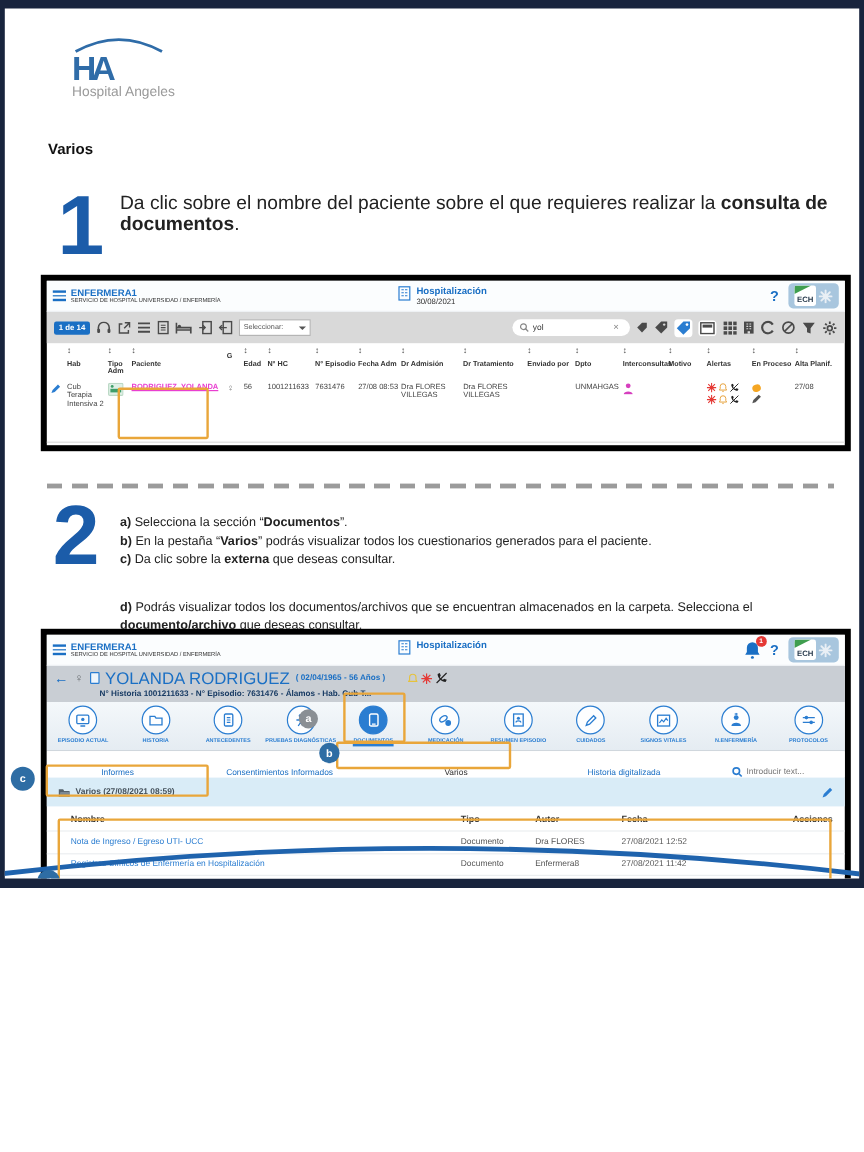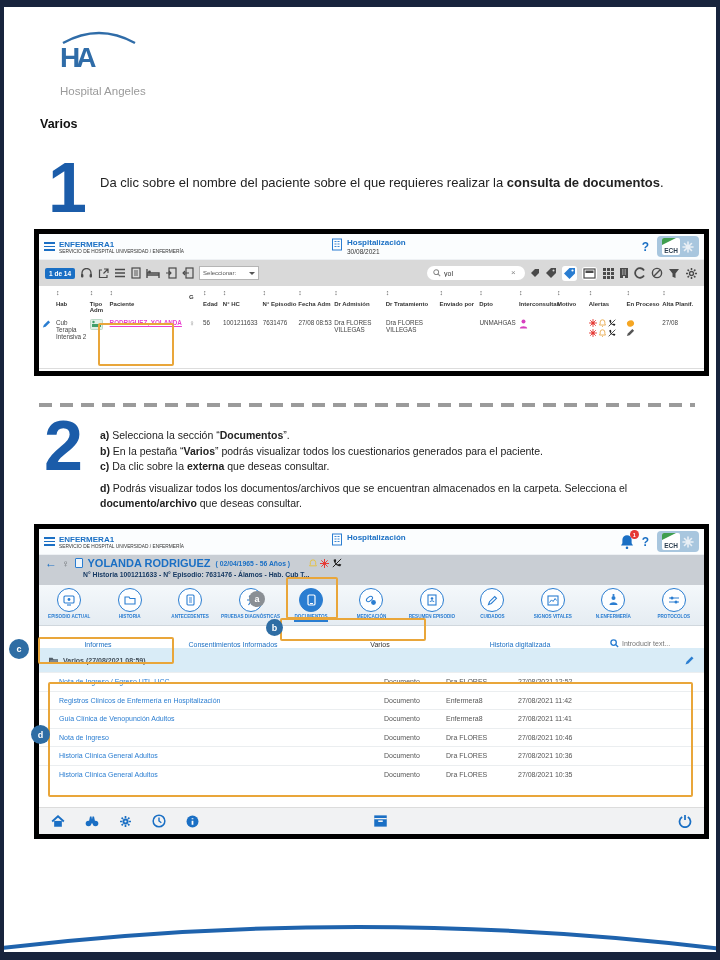--- a/index.html
+++ b/index.html
@@ -1,36 +1,36 @@
 <!DOCTYPE html>
 <html><head>
 <meta charset="utf-8">
 <style>
 * { margin:0; padding:0; box-sizing:border-box; }
 html,body { width:720px; height:960px; overflow:hidden; }
 body { font-family:"Liberation Sans",sans-serif; background:#fff; }
-.page { position:relative; width:720px; height:960px; background:#fff;
+.page { position:relative; width:720px; height:740px; background:#fff;
   border:4px solid #18243d; border-top-width:7px; border-bottom-width:8px; overflow:hidden; }
 
 
 .brand { position:absolute; left:56px; top:22px; width:150px; }
 .brand-arc { display:block; }
 .brand-ha { color:#2f6ca8; font-weight:bold; font-size:28px; letter-spacing:-4px; line-height:26px; }
-.brand-name { color:#9a9a9a; font-size:11.5px; margin-top:14px; }
+.brand-name { color:#9a9a9a; font-size:11.5px; margin-top:0; }
 .doc-title { position:absolute; left:0; right:0; top:52px; text-align:center;
   font-weight:bold; font-size:12.5px; color:#111; line-height:18px; }
 .section-heading { position:absolute; left:36px; top:110px; font-weight:bold; font-size:12.5px; color:#111; }
 
 
 .step-num { position:absolute; color:#1b5ca9; font-weight:bold; font-size:70px; line-height:62px; }
 .n1 { left:44px; top:150px; }
 .n2 { left:40px; top:408px; }
-.step1-text { position:absolute; left:96px; top:168px; width:592px; font-size:13px; color:#222; }
+.step1-text { position:absolute; left:96px; top:154px; width:592px; font-size:16px; color:#222; }
 .step2-text { position:absolute; left:96px; top:421px; width:594px; font-size:10.5px; color:#222; line-height:15.5px; }
-.s2d { margin-top:6px; }
+.s2d { margin-top:24px; }
 .divider { position:absolute; left:35px; top:396px; width:656px; height:4px;
   background:repeating-linear-gradient(90deg,#9b9b9b 0 13px,transparent 13px 21px); }
 
 
 .shot { position:absolute; left:30px; width:675px; border:5px solid #000000; background:#fff; }
 .shot1 { top:222px; height:147px; }
 .shot2 { top:517px; height:315px; }
 .app-header { height:26px; background:#fbfdfe; position:relative; display:flex; align-items:center; padding:0 5px; border-bottom:1px solid #eef1f4; }
 .burger { width:11px; display:flex; flex-direction:column; gap:2px; margin-right:4px; }
 .burger i { display:block; height:1.7px; background:#1a6fc4; }
@@ -72,21 +72,21 @@
 .link-magenta { color:#e93fd0; text-decoration:underline; font-weight:bold; }
 .gender { color:#888; font-size:8px; }
 .alert-line { display:flex; gap:2px; align-items:center; margin-bottom:2px; }
 
 
 .patient-bar { height:30px; background:#c9ced4; padding:2px 6px; }
 .pb-line1 { display:flex; align-items:center; gap:5px; }
 .back-arrow { color:#1a6fc4; font-size:12px; font-weight:bold; line-height:12px; }
 .pb-gender { color:#6b6f73; font-size:10px; }
 .pb-doc { width:8px; height:10px; border:1px solid #2a7dd1; background:#eef5fb; border-radius:1px; }
-.patient-name { color:#1a6fc4; font-weight:bold; font-size:11px; }
+.patient-name { color:#1a6fc4; font-weight:normal; font-size:14px; }
 .patient-meta { color:#1a6fc4; font-size:6.8px; font-weight:bold; }
 .pb-icons { display:flex; gap:3px; margin-left:14px; align-items:center; }
 .pb-line2 { margin-left:38px; color:#173a63; font-weight:bold; font-size:6.8px; margin-top:2px; }
 
 .nav-row { height:41px; background:linear-gradient(#f4f8fb,#e5ecf2); display:flex; justify-content:space-around; align-items:flex-start; padding-top:3px; border-bottom:1px solid #d0d7dd; }
 .nav-item { width:59px; display:flex; flex-direction:column; align-items:center; gap:2px; }
 .nav-circle { width:24px; height:24px; border-radius:50%; border:1.5px solid #2a7dd1; background:#fdfeff; color:#2a7dd1; display:flex; align-items:center; justify-content:center; }
 .nav-item.active .nav-circle { background:#2a7dd1; color:#fff; border-color:#2a7dd1; }
 .nav-label { font-size:4.6px; color:#2a7dd1; font-weight:bold; text-align:center; line-height:5px; }
 .nav-item.active .nav-label { border-bottom:2px solid #2a7dd1; padding-bottom:1px; }
@@ -654,20 +654,27 @@
           <path d="M2.5 4.5h8.5L10 9H1z" fill="#7b8893"></path>
         </svg>
       <span class="folder-label">Varios (27/08/2021 08:59)</span>
       <span class="folder-edit">
         <svg width="11" height="11" viewBox="0 0 11 11">
             <path d="M1.5 9.5l1-2.8 5.2-5.2 1.8 1.8-5.2 5.2z" fill="#2a7dd1"></path>
           </svg>
       </span>
     </div>
 
+    <div class="doc-head">
+      <span class="dc-name">Nombre</span>
+      <span class="dc-tipo">Tipo</span>
+      <span class="dc-autor">Autor</span>
+      <span class="dc-fecha">Fecha</span>
+      <span class="dc-acc">Acciones</span>
+    </div>
 
     <div class="doc-row">
       <span class="dc-name">Nota de Ingreso / Egreso UTI- UCC</span>
       <span class="dc-tipo">Documento</span>
       <span class="dc-autor">Dra FLORES</span>
       <span class="dc-fecha">27/08/2021 12:52</span>
       <span class="dc-acc"></span>
     </div>
     <div class="doc-row">
       <span class="dc-name">Registros Clínicos de Enfermería en Hospitalización</span>

